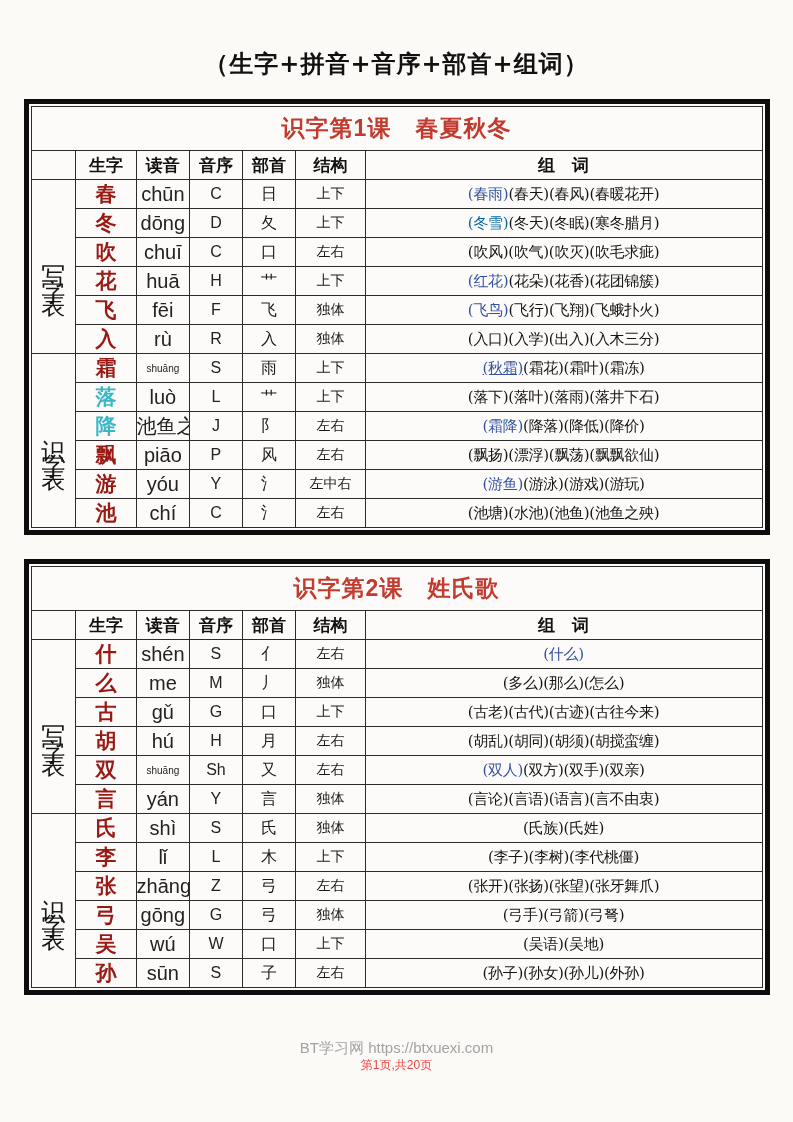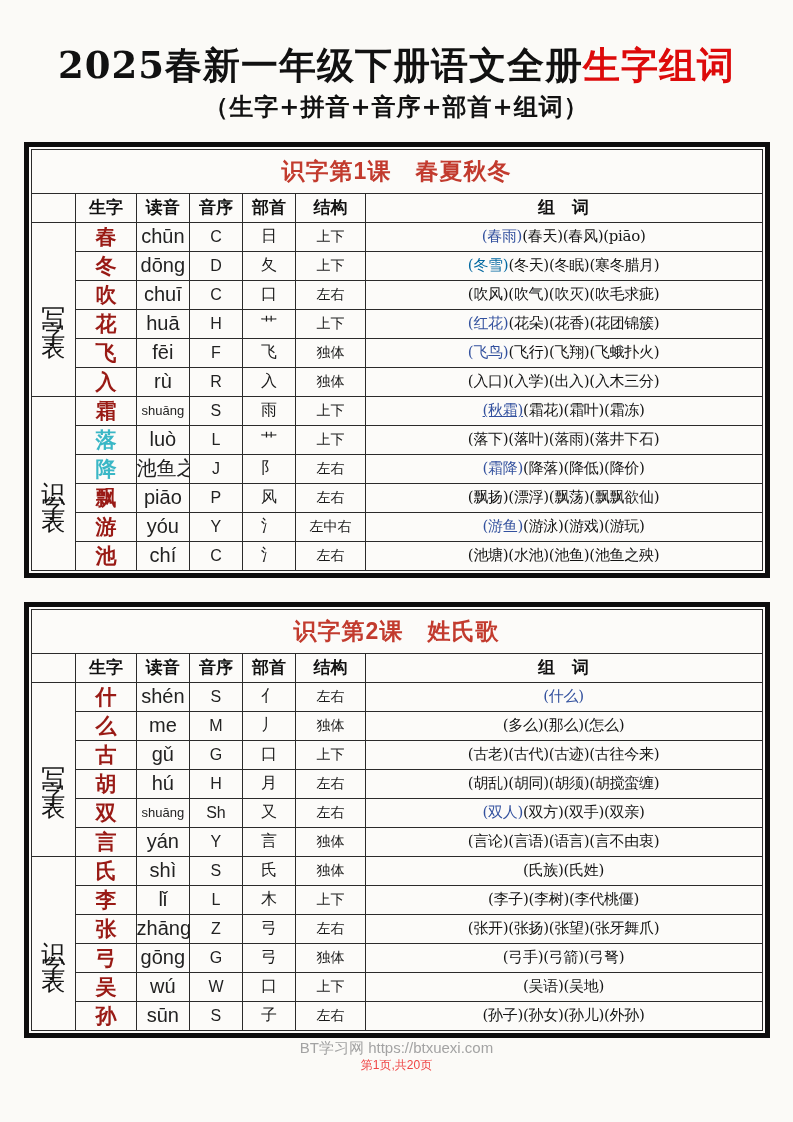--- a/index.html
+++ b/index.html
@@ -76,21 +76,21 @@
   td.group-label{
     font-size:24px;
     color:#161616;
     writing-mode:vertical-rl;
     text-orientation:upright;
     letter-spacing:14px;
     padding-top:6px;
   }
   td.c-char{font-size:21px;font-weight:bold;}
   td.c-pinyin{font-family:var(--sans);font-size:20px;color:#222;}
-  td.c-pinyin.long{font-size:13px;}
+  td.c-pinyin.long{font-size:10px;}
   td.c-initial{font-family:var(--sans);font-size:16px;color:#222;}
   td.c-radical{font-size:16px;color:#1a1a1a;}
   td.c-structure{font-size:14px;color:#1a1a1a;}
   td.c-words{font-size:15px;color:#141414;letter-spacing:-0.3px;}
   tr.body-row td{height:27px;}
   
   .footer{
     position:absolute;
     left:0;right:0;
     top:1038px;
@@ -98,21 +98,20 @@
     font-family:var(--sans);
   }
   .footer .site{font-size:15px;color:#a3a3a3;line-height:1.3;}
   .footer .pageno{font-size:12px;color:#ef4444;line-height:1.3;}
 </style>
 </head>
 <body>
 
 <div class="page">
 
-  <h1 class="title"><span>2025春新一年级下册语文全册</span><span class="red">生字组词</span></h1>
 
   <div class="subtitle">（生字+拼音+音序+部首+组词）</div>
 
   <div id="tables">
       <div class="table-outer">
         <table class="lesson">
           <colgroup>
             <col style="width: 40px;">
             <col style="width: 54px;">
             <col style="width: 48px;">
@@ -134,21 +133,21 @@
               <td class="col-h">结构</td>
               <td class="col-h">组　词</td>
             </tr>
             <tr class="body-row">
               <td class="group-label" rowspan="6">写字表</td>
               <td class="c-char" style="color: rgb(153, 26, 21);">春</td>
               <td class="c-pinyin">chūn</td>
               <td class="c-initial">C</td>
               <td class="c-radical">日</td>
               <td class="c-structure">上下</td>
-              <td class="c-words"><span style="color: rgb(51, 81, 158);">(春雨)</span><span>(春天)(春风)(piāo)</span></td>
+              <td class="c-words"><span style="color: rgb(51, 81, 158);">(春雨)</span><span>(春天)(春风)(春暖花开)</span></td>
             </tr>
             <tr class="body-row">
               <td class="c-char" style="color: rgb(153, 26, 21);">冬</td>
               <td class="c-pinyin">dōng</td>
               <td class="c-initial">D</td>
               <td class="c-radical">夂</td>
               <td class="c-structure">上下</td>
               <td class="c-words"><span style="color: #0369a1;">(冬雪)</span><span>(冬天)(冬眠)(寒冬腊月)</span></td>
             </tr>
             <tr class="body-row">

